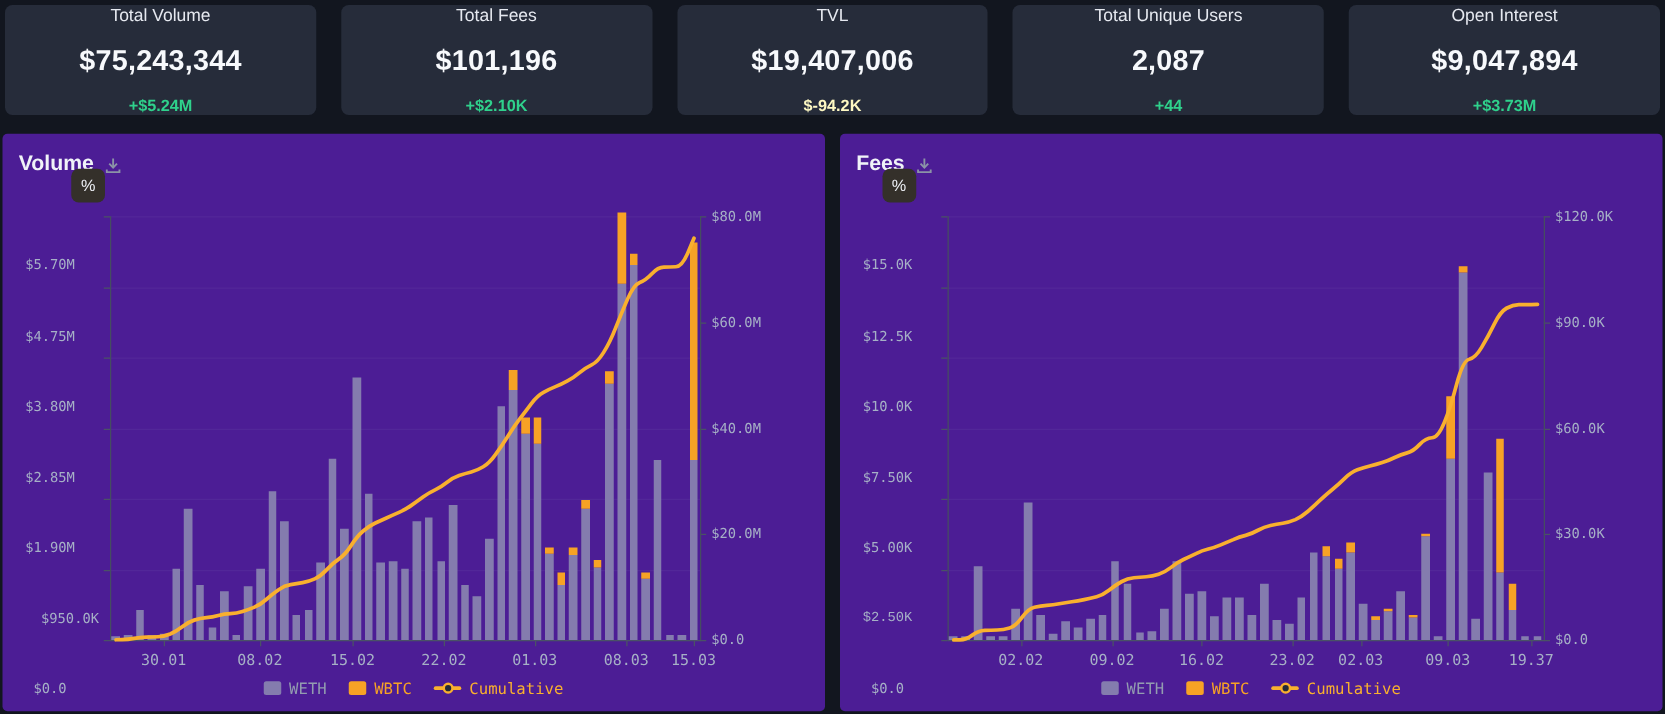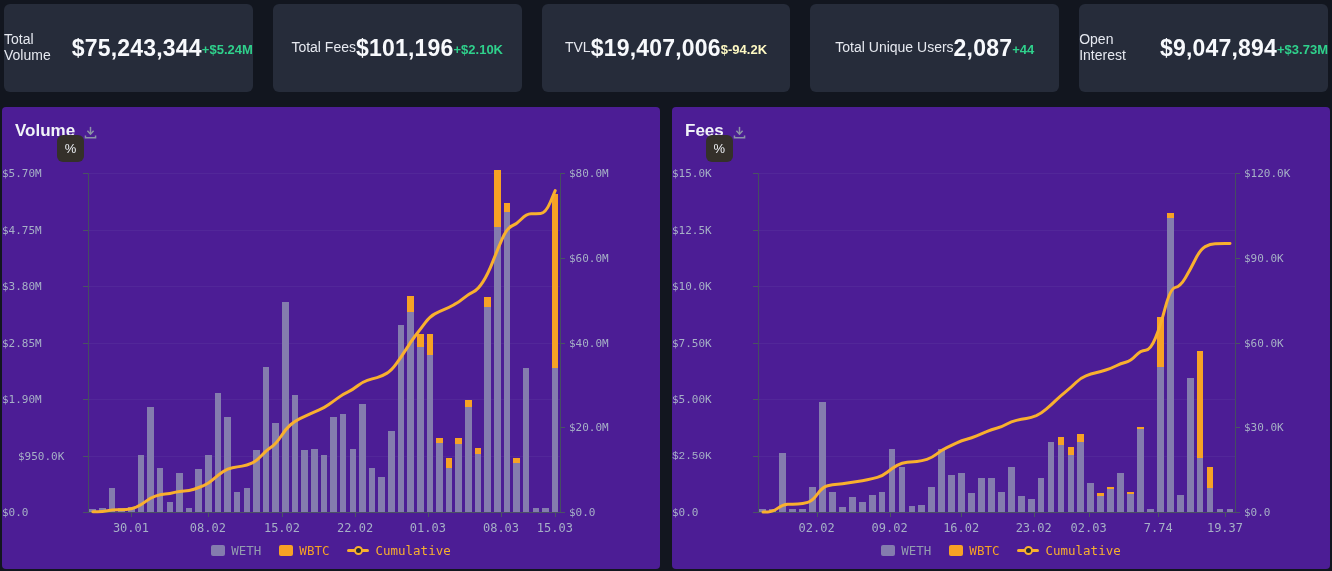--- a/index.html
+++ b/index.html
@@ -1,42 +1,42 @@
 <!DOCTYPE html>
 <html><head>
 <meta charset="utf-8">
 <style>
   html,body{margin:0;padding:0;background:#12161f;}
   .stage{position:relative;width:1332px;height:571px;overflow:hidden;
          font-family:"Liberation Sans",sans-serif;background:#12161f;color:#e9ecf2;}
   
   .cards{position:absolute;left:4px;top:4px;right:4px;height:88px;display:flex;gap:20px;}
-  .card{flex:1;background:#262c3a;border-radius:6px;display:flex;flex-direction:row;
-        align-items:center;justify-content:center;}
+  .card{flex:1;background:#262c3a;border-radius:6px;display:flex;flex-direction:column;
+        align-items:center;justify-content:flex-end;gap:12px;}
   .card-label{font-size:14px;color:#e6e9f0;margin-bottom:3px;}
   .card-value{font-size:23px;font-weight:700;color:#f7f9fc;letter-spacing:.2px;}
   .card-delta{font-size:13px;margin-top:3px;font-weight:600;}
   .card-delta.positive{color:#2fd18c;}
   .card-delta.muted{color:#fef9c3;}
   
   .panel{position:absolute;top:107px;width:658px;height:462px;background:#4c1d95;border-radius:4px;}
   .panel-header{position:absolute;left:13px;top:14px;display:flex;align-items:center;gap:8px;}
   .panel-title{font-size:17px;font-weight:700;color:#f0f3f8;margin:0;}
   .dl-icon{display:inline-flex;cursor:pointer;margin-top:2px;}
   .pct-btn{position:absolute;right:14px;top:14px;width:27px;height:27px;background:#34302a;
            color:#edf0f5;border:none;border-radius:6px;font-size:13px;font-family:"Liberation Sans",sans-serif;
            cursor:pointer;line-height:27px;text-align:center;padding:0;}
   .chart{position:absolute;inset:0;}
   .grid-line{position:absolute;height:1px;background:rgba(176,188,214,0.07);}
   .axis-v{position:absolute;width:1px;background:#454d61;}
   .axis-h{position:absolute;height:1px;background:#4a5266;}
   .tick{position:absolute;background:#4a5266;}
   .ylab{position:absolute;font-family:"DejaVu Sans Mono",monospace;font-size:11px;color:#a6b0c6;
         transform:translateY(-50%);white-space:nowrap;}
-  .ylab.left{text-align:left;}
+  .ylab.left{text-align:center;margin-top:39px;}
   .xlab{position:absolute;font-family:"DejaVu Sans Mono",monospace;font-size:12px;color:#a6b0c6;
         transform:translateX(-50%);white-space:nowrap;}
   .bar{position:absolute;}
   .cumline{position:absolute;overflow:visible;}
   .legend{position:absolute;left:0;right:0;top:436px;display:flex;justify-content:center;gap:18px;
           font-family:"DejaVu Sans Mono",monospace;font-size:12.5px;align-items:center;}
   .leg-item{display:inline-flex;align-items:center;gap:6px;cursor:pointer;}
   .leg-sw{width:14px;height:11px;border-radius:2px;display:inline-block;}
   .leg-line{position:relative;width:22px;height:3px;border-radius:2px;display:inline-block;}
   .leg-line i{position:absolute;left:7px;top:-3px;width:5px;height:5px;border-radius:50%;
@@ -332,21 +332,21 @@
         <div class="xlab" style="left: 144.671px; top: 414px;">02.02</div>
         <div class="tick" style="left: 217.652px; top: 405px; width: 1px; height: 5px;"></div>
         <div class="xlab" style="left: 217.652px; top: 414px;">09.02</div>
         <div class="tick" style="left: 289.202px; top: 405px; width: 1px; height: 5px;"></div>
         <div class="xlab" style="left: 289.202px; top: 414px;">16.02</div>
         <div class="tick" style="left: 361.706px; top: 405px; width: 1px; height: 5px;"></div>
         <div class="xlab" style="left: 361.706px; top: 414px;">23.02</div>
         <div class="tick" style="left: 416.561px; top: 405px; width: 1px; height: 5px;"></div>
         <div class="xlab" style="left: 416.561px; top: 414px;">02.03</div>
         <div class="tick" style="left: 486.203px; top: 405px; width: 1px; height: 5px;"></div>
-        <div class="xlab" style="left: 486.203px; top: 414px;">7.74</div>
+        <div class="xlab" style="left: 486.203px; top: 414px;">09.03</div>
         <div class="tick" style="left: 552.983px; top: 405px; width: 1px; height: 5px;"></div>
         <div class="xlab" style="left: 552.983px; top: 414px;">19.37</div>
       </div>
     <div class="legend" id="legend-1">
         <span class="leg-item">
           <span class="leg-sw" style="background: rgb(132, 124, 174);"></span>
           <span style="color: rgb(147, 156, 176);">WETH</span>
         </span>
         <span class="leg-item">
           <span class="leg-sw" style="background: rgb(247, 162, 37);"></span>

